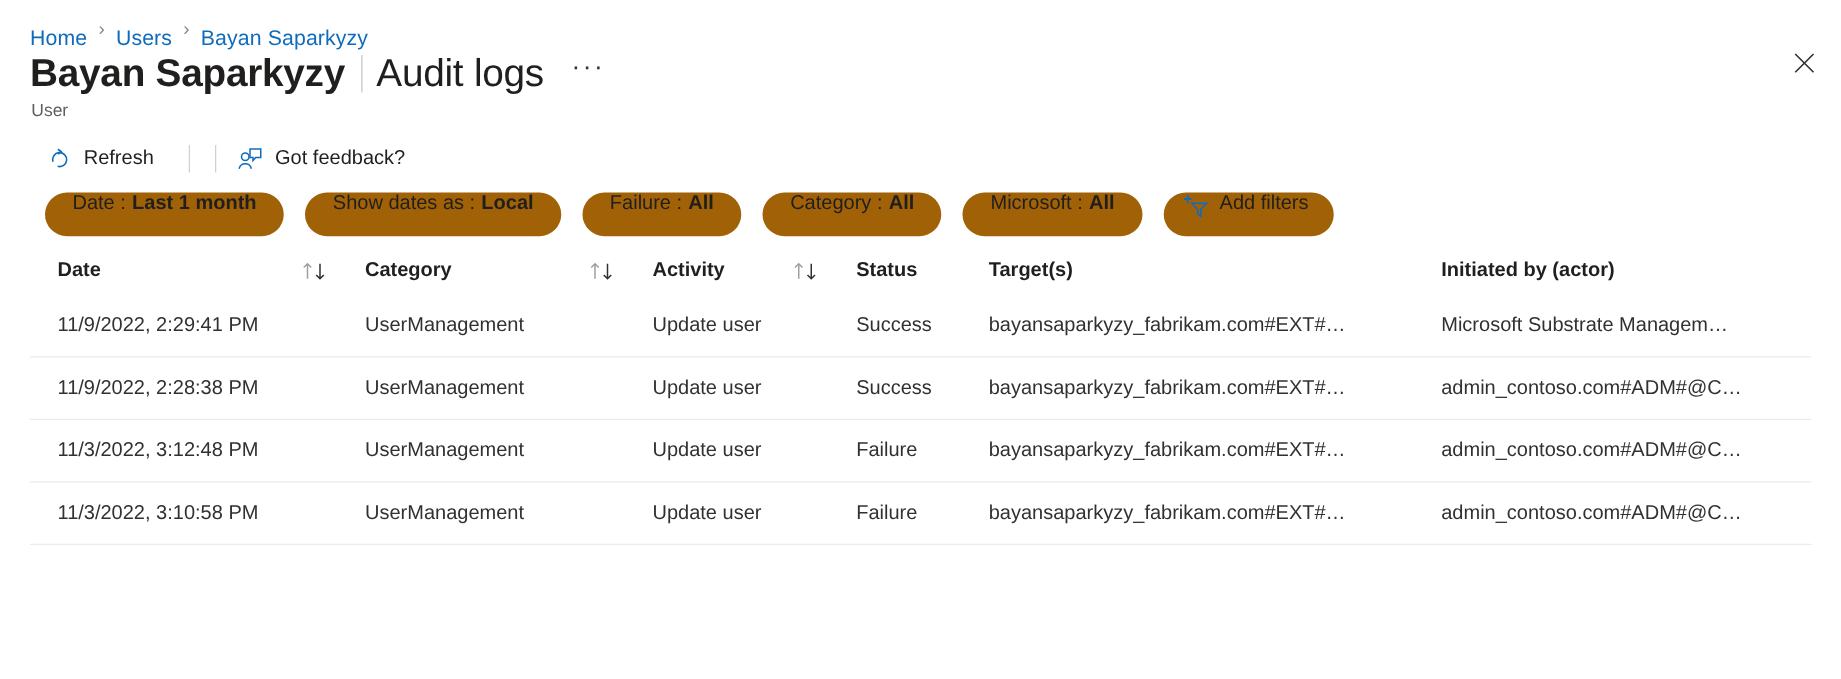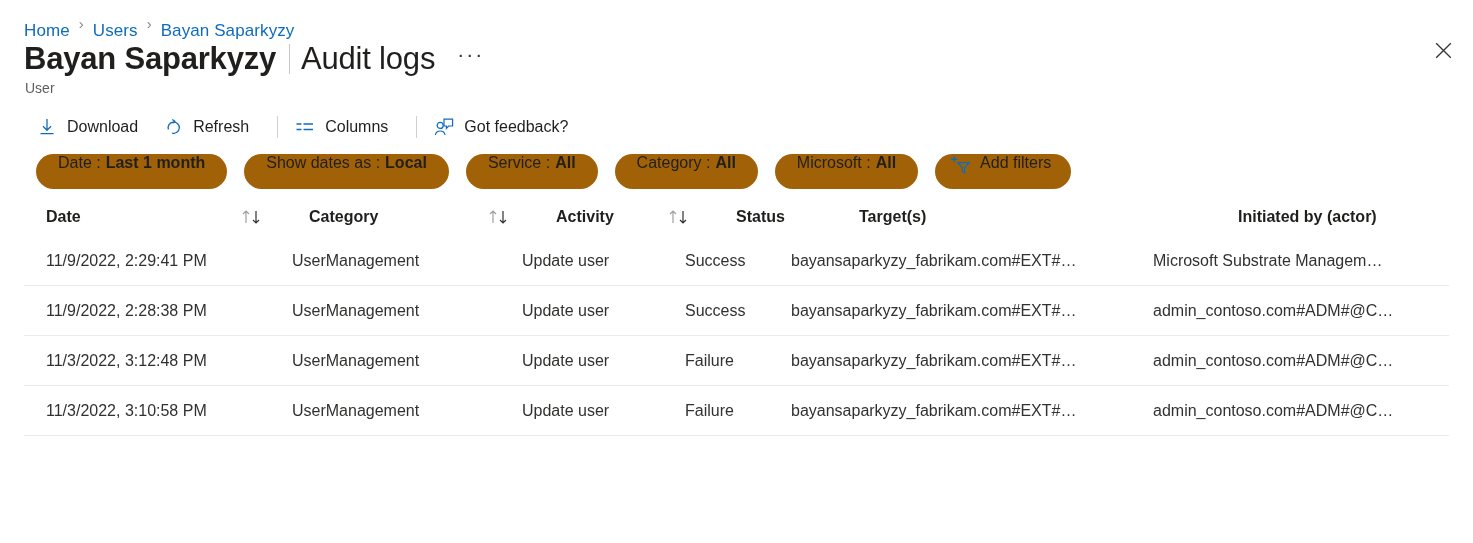--- a/index.html
+++ b/index.html
@@ -152,21 +152,20 @@
     width: 100%;
   }
   .trow {
     display: flex; align-items: center;
     height: 50px;
     border-bottom: 1px solid #edebe9;
   }
   .trow.header {
     height: 38px;
     border-bottom: none;
-    gap: 17px;
   }
   .trow.data { cursor: pointer; }
 
   .c-date     { width: 268px; flex: none; padding-left: 22px; }
   .c-category { width: 230px; flex: none; }
   .c-activity { width: 163px; flex: none; }
   .c-status   { width: 106px; flex: none; }
   .c-target   { width: 362px; flex: none; }
   .c-actor    { flex: 1 1 auto; min-width: 0; }
 
@@ -213,49 +212,33 @@
   <div class="close-btn">
     <svg width="17" height="17" viewBox="0 0 17 17">
       <path d="M1.2 1.2 L15.8 15.8 M15.8 1.2 L1.2 15.8" stroke="#323130" stroke-width="1.3" fill="none"></path>
     </svg>
   </div>
 </div>
 <div class="user-sub">User</div>
 
 <div class="cmdbar">
 
-  <div class="cmd-item">
-    <span class="cmd-icon">
-      <svg width="18" height="18" viewBox="0 0 18 18">
-        <path d="M9 1 L9 12 M5 8.2 L9 12.3 L13 8.2 M2.5 15.6 L15.5 15.6" stroke="#0f6cbd" stroke-width="1.3" fill="none"></path>
-      </svg>
-    </span>
-    <span class="cmd-label">Download</span>
-  </div>
 
   <div class="cmd-item">
     <span class="cmd-icon">
       <svg width="18" height="18" viewBox="0 0 18 18">
         <path d="M12.8 4.2 A5.6 5.6 0 1 0 14.2 9.2" stroke="#0f6cbd" stroke-width="1.3" fill="none" transform="rotate(150 9 9)"></path>
         <path d="M8.3 1.4 L10.9 3.3 L8.5 5.3" stroke="#0f6cbd" stroke-width="1.3" fill="none"></path>
       </svg>
     </span>
     <span class="cmd-label">Refresh</span>
   </div>
 
   <div class="cmd-sep"></div>
 
-  <div class="cmd-item">
-    <span class="cmd-icon">
-      <svg width="20" height="18" viewBox="0 0 20 18">
-        <path d="M1.5 6 L6.5 6 M8.5 6 L18 6 M1.5 11.5 L6.5 11.5 M8.5 11.5 L18 11.5" stroke="#0f6cbd" stroke-width="1.4" fill="none"></path>
-      </svg>
-    </span>
-    <span class="cmd-label">Columns</span>
-  </div>
 
   <div class="cmd-sep"></div>
 
   <div class="cmd-item">
     <span class="cmd-icon">
       <svg width="20" height="19" viewBox="0 0 20 19">
         <circle cx="6.2" cy="7.4" r="3" stroke="#0f6cbd" stroke-width="1.2" fill="none"></circle>
         <path d="M1.3 17 A5 5 0 0 1 11.1 17" stroke="#0f6cbd" stroke-width="1.2" fill="none"></path>
         <path d="M10 1.2 L18.6 1.2 L18.6 8 L14.6 8 L12.4 10.4 L12.4 8 L10 8 Z" stroke="#0f6cbd" stroke-width="1.2" fill="none"></path>
       </svg>
@@ -270,21 +253,21 @@
     <span class="pill-label">Date :</span>
     <span class="pill-value">Last 1 month</span>
   </div>
 
   <div class="pill">
     <span class="pill-label">Show dates as :</span>
     <span class="pill-value">Local</span>
   </div>
 
   <div class="pill">
-    <span class="pill-label">Service :</span>
+    <span class="pill-label">Failure :</span>
     <span class="pill-value">All</span>
   </div>
 
   <div class="pill">
     <span class="pill-label">Category :</span>
     <span class="pill-value">All</span>
   </div>
 
   <div class="pill">
     <span class="pill-label">Microsoft :</span>

